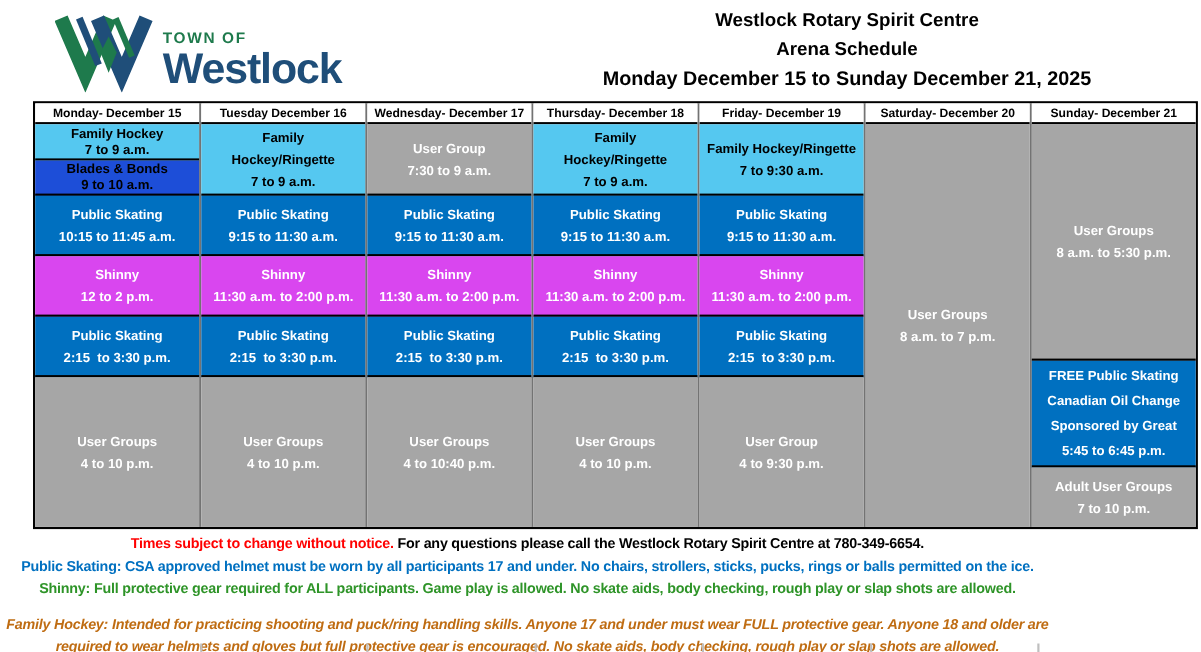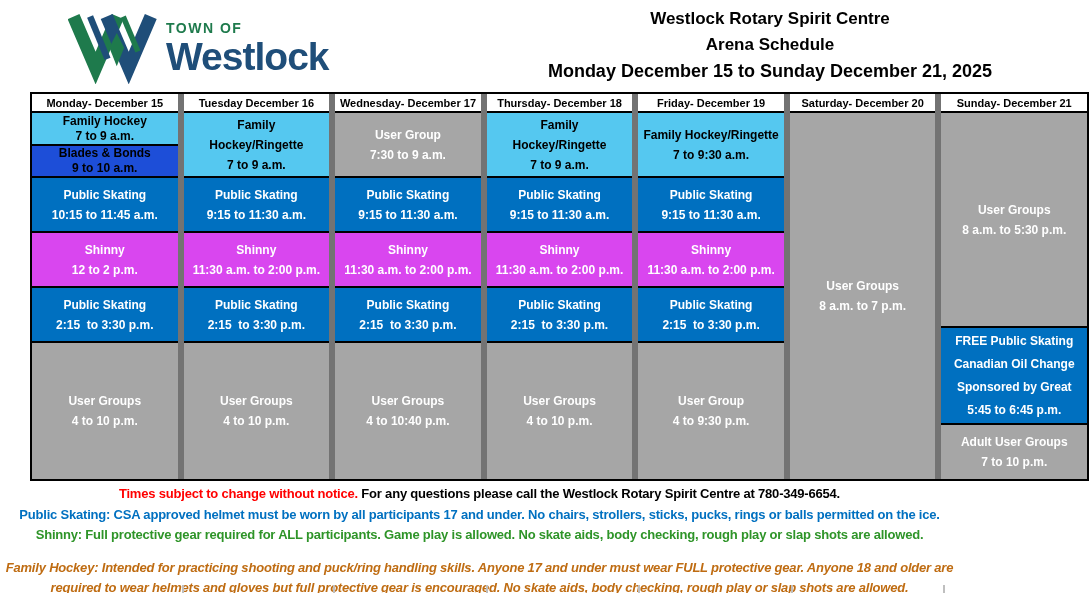--- a/index.html
+++ b/index.html
@@ -2,36 +2,36 @@
 <html><head>
 <meta charset="utf-8">
 <style>
   html,body { margin:0; padding:0; }
   body {
     width:1092px; height:593px; position:relative; overflow:hidden;
     background:#ffffff; font-family:"Liberation Sans", sans-serif;
   }
 
   
-  .logo-wrap { position:absolute; left:68px; top:8px; display:flex; align-items:center; }
+  .logo-wrap { position:absolute; left:50px; top:8px; display:flex; align-items:flex-end; }
   .logo-mark { width:92px; height:76px; }
   .logo-text { margin-left:6px; padding-top:6px; }
   .town-of { color:#1e7a4c; font-size:14px; font-weight:bold; letter-spacing:1.5px; line-height:16px; }
   .westlock { color:#1f4e79; font-size:39px; font-weight:bold; letter-spacing:-1px; line-height:42px; }
 
   .title-block { position:absolute; left:450px; top:6px; width:640px; text-align:center; color:#000; font-weight:bold; }
   .title-line12 { font-size:17px; line-height:26px; }
   .title-line3 { font-size:18px; line-height:27px; }
 
   
   .sched {
     position:absolute; left:30px; top:92px; width:1059px; height:389px;
     display:flex; border:2px solid #000; box-sizing:border-box; background:#fff;
   }
-  .col { flex:1; min-width:0; display:flex; flex-direction:column; border-right:6px solid #737373; box-sizing:border-box; }
+  .col { flex:1; min-width:0; display:flex; flex-direction:column; border-right:2px solid #737373; box-sizing:border-box; }
   .col:last-child { border-right:none; }
   .col-header {
     height:19px; flex:0 0 19px; background:#fff; color:#000;
     font-size:11px; font-weight:bold; display:flex; align-items:center; justify-content:center;
     border-bottom:2px solid #000; box-sizing:border-box; white-space:nowrap;
   }
   .cell {
     display:flex; flex-direction:column; align-items:center; justify-content:center;
     text-align:center; font-weight:bold; font-size:12px; line-height:20px;
     border-bottom:2px solid #000; box-sizing:border-box; padding:0 2px; overflow:hidden;

